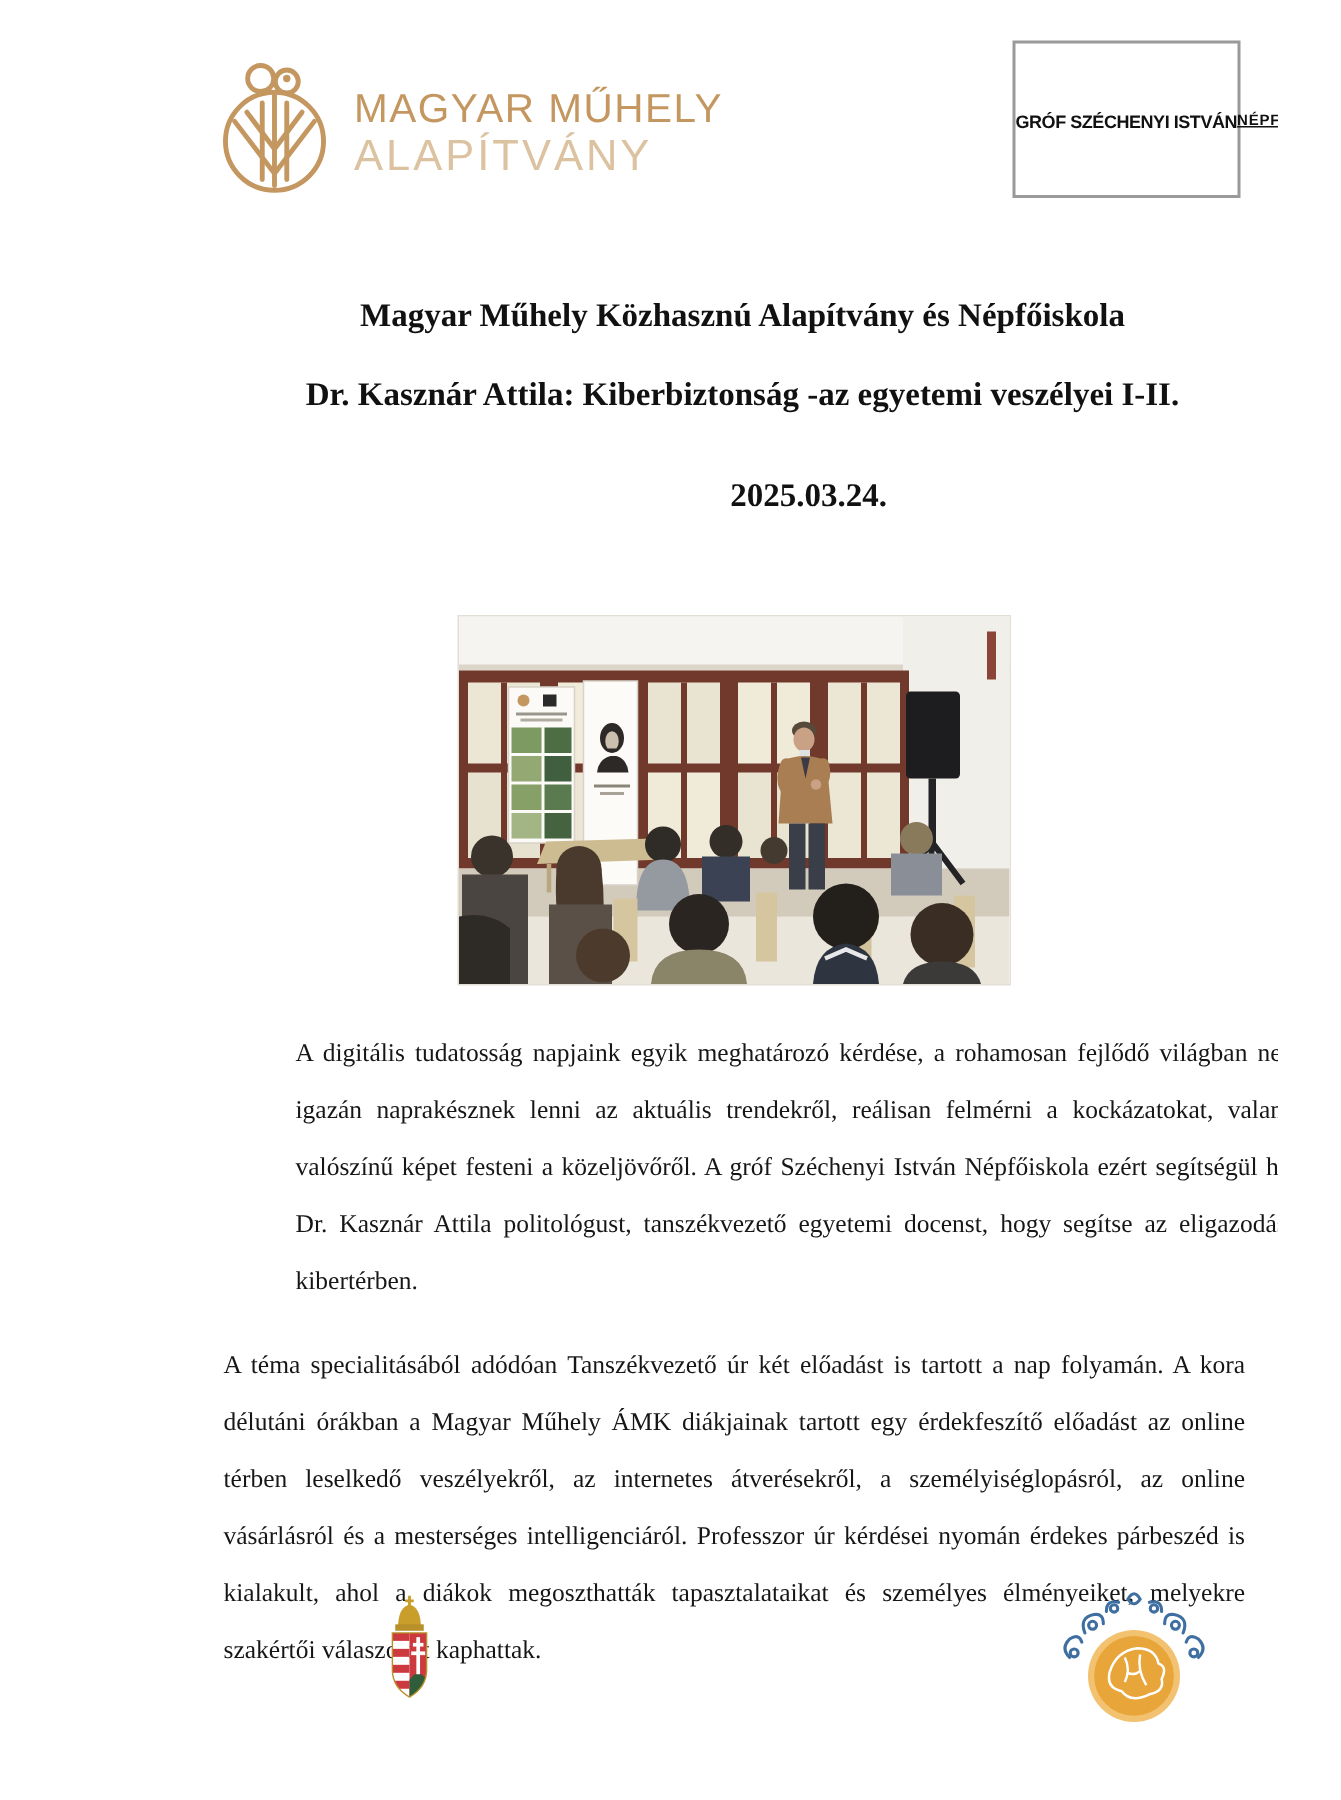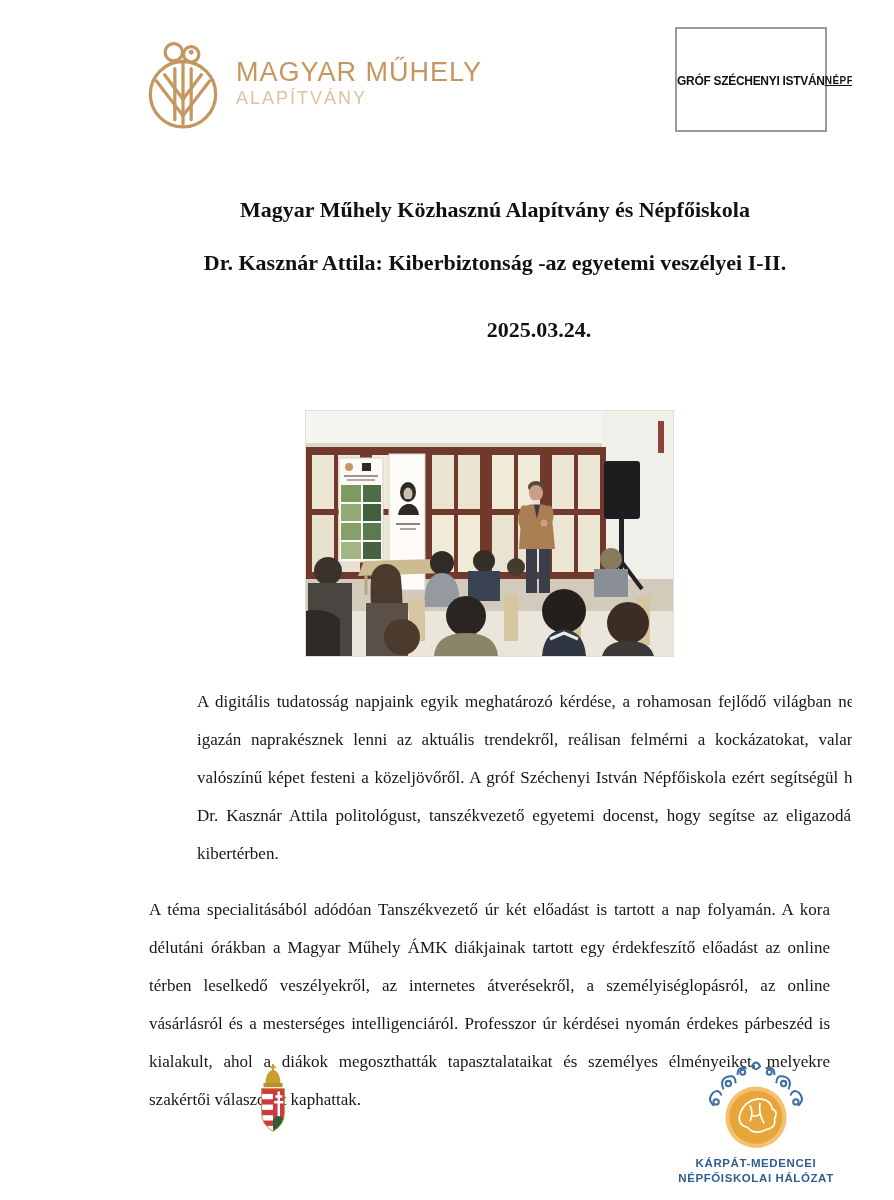--- a/index.html
+++ b/index.html
@@ -10,21 +10,21 @@
     background:#ffffff;
     font-family:"Liberation Serif", serif;
     color:#111;
     overflow:hidden;
   }
   
   .mmh-logo{position:absolute;left:104px;top:38px;display:flex;align-items:flex-start;}
   .mmh-logo svg{display:block;}
   .mmh-logo-text{margin-left:16px;padding-top:20px;font-family:"Liberation Sans",sans-serif;line-height:1.05;}
   .mmh-title{font-size:27px;letter-spacing:1px;color:#c59760;font-weight:400;}
-  .mmh-subtitle{font-size:18px;letter-spacing:2px;color:#dcc2a0;font-weight:400;margin-top:3px;}
+  .mmh-subtitle{font-size:29px;letter-spacing:2px;color:#dcc2a0;font-weight:400;margin-top:3px;}
   .szech-box{
     position:absolute;left:633px;top:27px;width:152px;height:105px;
     border:2px solid #9a9a9a;background:#fff;box-sizing:border-box;
     display:flex;align-items:center;justify-content:flex-start;
   }
   .szech-box svg{display:block;margin-top:4px;}
   .szech-l1{font-family:"Liberation Sans",sans-serif;font-weight:bold;font-size:12px;letter-spacing:-0.3px;color:#111;margin-top:2px;white-space:nowrap;}
   .szech-l2{font-family:"Liberation Sans",sans-serif;font-weight:bold;font-size:10px;letter-spacing:0.5px;color:#111;margin-top:1px;text-decoration:underline;}
   
   .doc-title{position:absolute;left:0;width:100%;text-align:center;font-weight:bold;font-size:22px;line-height:28px;margin-left:48px;}
@@ -242,19 +242,15 @@
       </g>
       <circle cx="52" cy="56" r="30" fill="#f3c271"></circle>
       <circle cx="52" cy="56" r="26" fill="#e8a63a"></circle>
       <g stroke="#ffffff" stroke-width="1.6" fill="none" stroke-linejoin="round">
         <path d="M36,54 Q40,40 54,38 Q66,38 68,48 Q74,50 70,58 Q72,66 62,68 Q50,74 44,66 Q34,64 36,54 Z"></path>
         <path d="M46,44 Q50,52 46,60"></path>
         <path d="M56,42 Q54,52 60,62"></path>
         <path d="M48,54 Q52,56 56,53"></path>
       </g>
     </svg>
-    <div class="karpat-text">
-      <div>KÁRPÁT-MEDENCEI</div>
-      <div>NÉPFŐISKOLAI HÁLÓZAT</div>
-    </div>
   </div>
 
 </div>
 
 </body></html>

